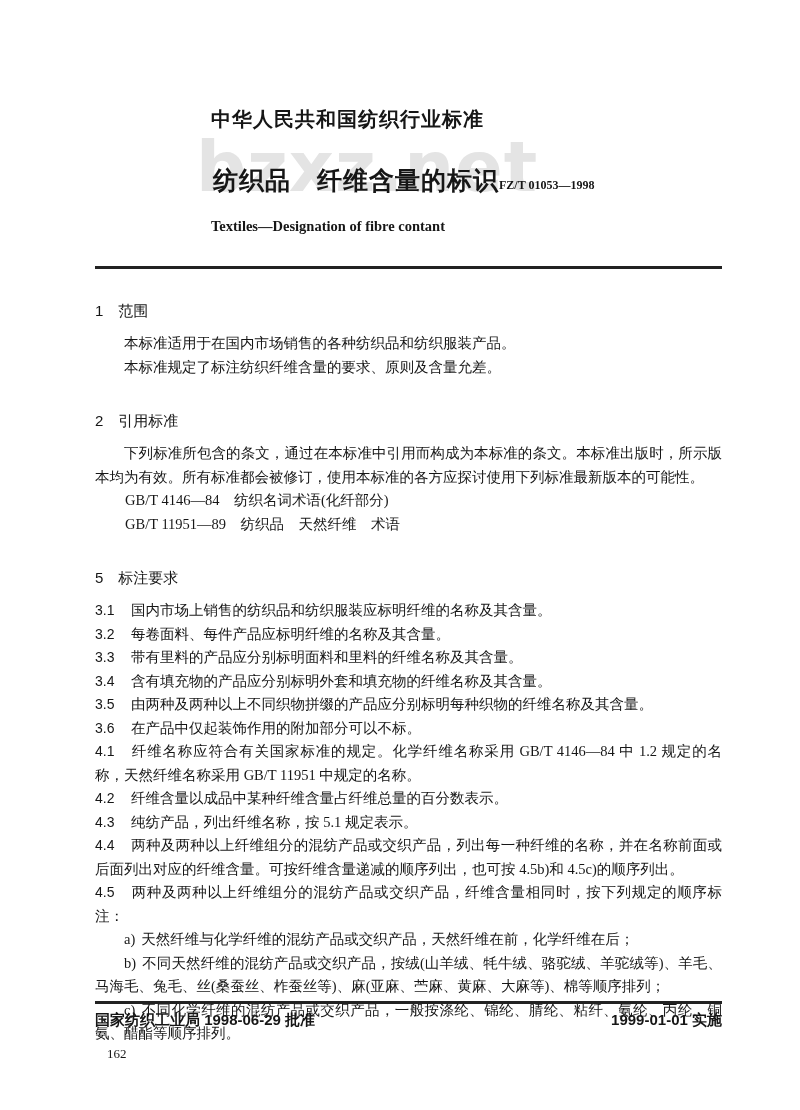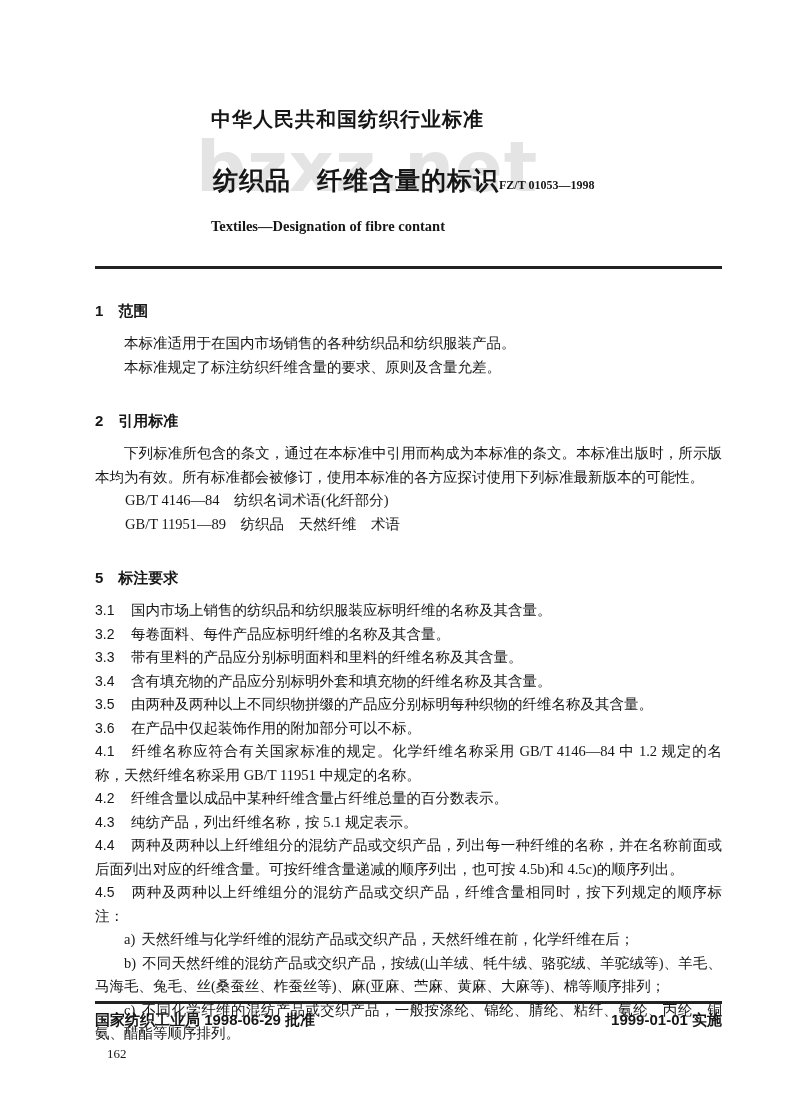--- a/index.html
+++ b/index.html
@@ -43,21 +43,21 @@
   .rule { background:#222222; height:3px; }
   .header-rule { margin:30px 78px 0 95px; position:relative; z-index:1; }
   .content {
     position:relative; z-index:1;
     margin:0 78px 0 95px;
     font-size:14.5px; line-height:23.5px;
     text-align:justify;
   }
   .section-heading {
     font-family:"Liberation Sans","DejaVu Sans",sans-serif;
-    font-weight:bold; font-size:15px; line-height:23px;
+    font-weight:normal; font-size:15px; line-height:23px;
     margin:30px 0 10px; text-align:left;
   }
   .para-indent { text-indent:2em; }
   .ref-line { padding-left:30px; text-align:left; }
   .clause { margin:0; }
   .cnum {
     display:inline-block; width:36px;
     font-family:"Liberation Sans","DejaVu Sans",sans-serif;
     font-size:14px;
   }

